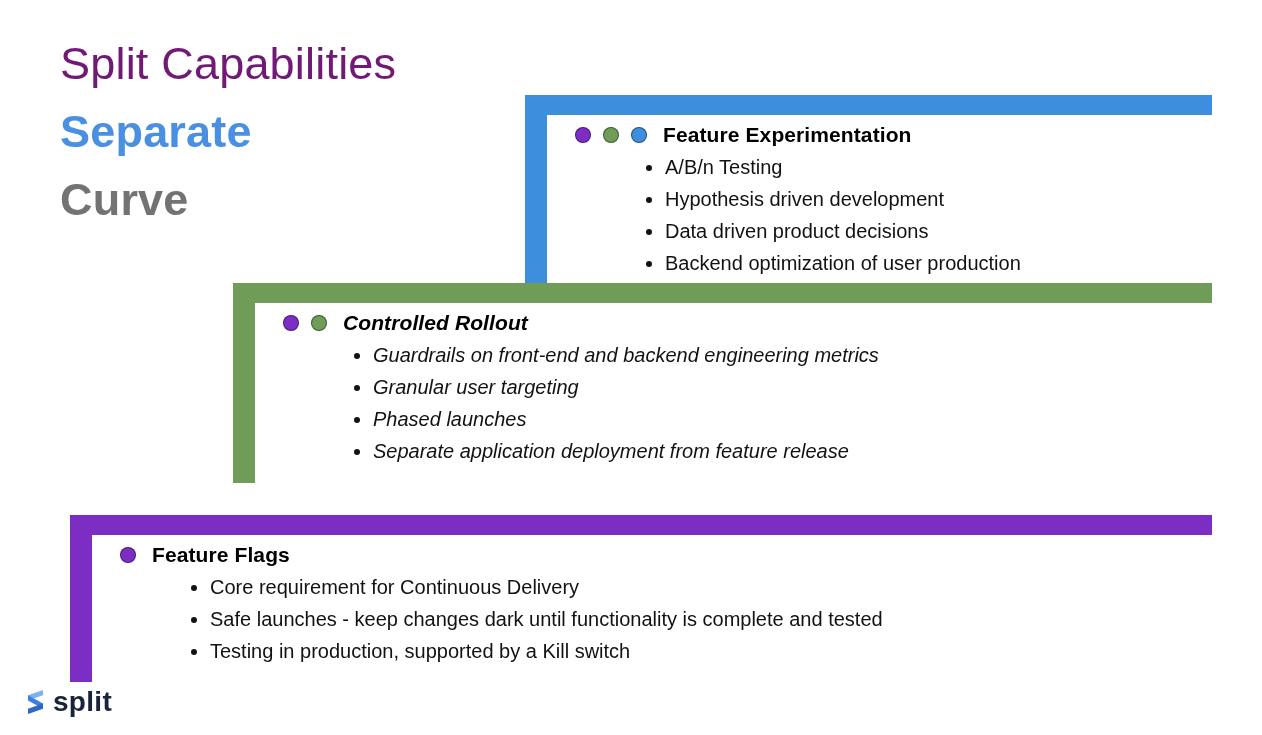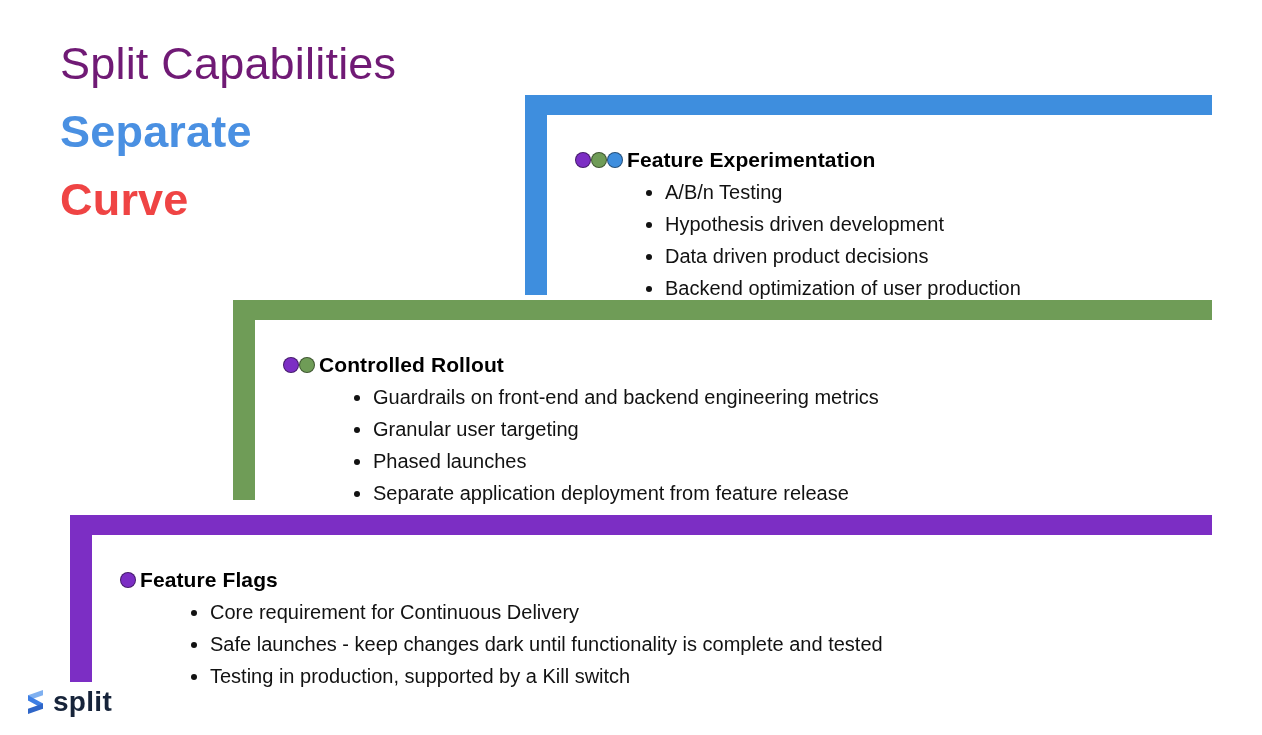--- a/index.html
+++ b/index.html
@@ -39,21 +39,21 @@
     width: 22px;
   }
   .panel-content {
     position: absolute;
     left: 22px; top: 20px; right: 0;
     padding: 8px 0 0 28px;
   }
   .panel-header {
     display: flex;
     align-items: center;
-    margin-top: 25px;
+    gap: 12px;
   }
   .dot {
     width: 16px;
     height: 16px;
     border-radius: 50%;
     border: 1px solid rgba(0,0,0,0.45);
     flex: 0 0 auto;
   }
   .panel-heading {
     font-size: 21px;
@@ -68,21 +68,21 @@
     list-style: disc;
   }
   .bullets li {
     font-size: 20px;
     line-height: 32px;
     color: #121212;
   }
 
   
   #panel-1 { left: 525px; top: 95px;  width: 687px;  height: 200px; }
-  #panel-2 { left: 233px; top: 300px; width: 979px;  height: 200px; }
+  #panel-2 { left: 233px; top: 283px; width: 979px;  height: 200px; font-style: italic; }
   #panel-3 { left: 70px;  top: 515px; width: 1142px; height: 167px; }
 
   
   .logo {
     position: absolute;
     left: 24px;
     top: 686px;
     display: flex;
     align-items: center;
     gap: 7px;
@@ -93,21 +93,21 @@
     color: #17243a;
     letter-spacing: 0.3px;
   }
 </style>
 </head>
 <body>
 
 <div class="title-block">
   <div class="title-line">Split Capabilities</div>
   <div class="title-line blue" style="color: rgb(74, 144, 226);">Separate</div>
-  <div class="title-line blue" style="color: #ef4444;">Curve</div>
+  <div class="title-line blue" style="color: #737373;">Curve</div>
 </div>
 
 <div class="panel" id="panel-1">
   <div class="bar-top" style="background-color: rgb(62, 142, 222);"></div>
   <div class="bar-left" style="background-color: rgb(62, 142, 222);"></div>
   <div class="panel-content">
     <div class="panel-header">
       <span class="dot" style="background-color: rgb(124, 46, 196);"></span>
       <span class="dot" style="background-color: rgb(111, 156, 87);"></span>
       <span class="dot" style="background-color: rgb(62, 142, 222);"></span>

